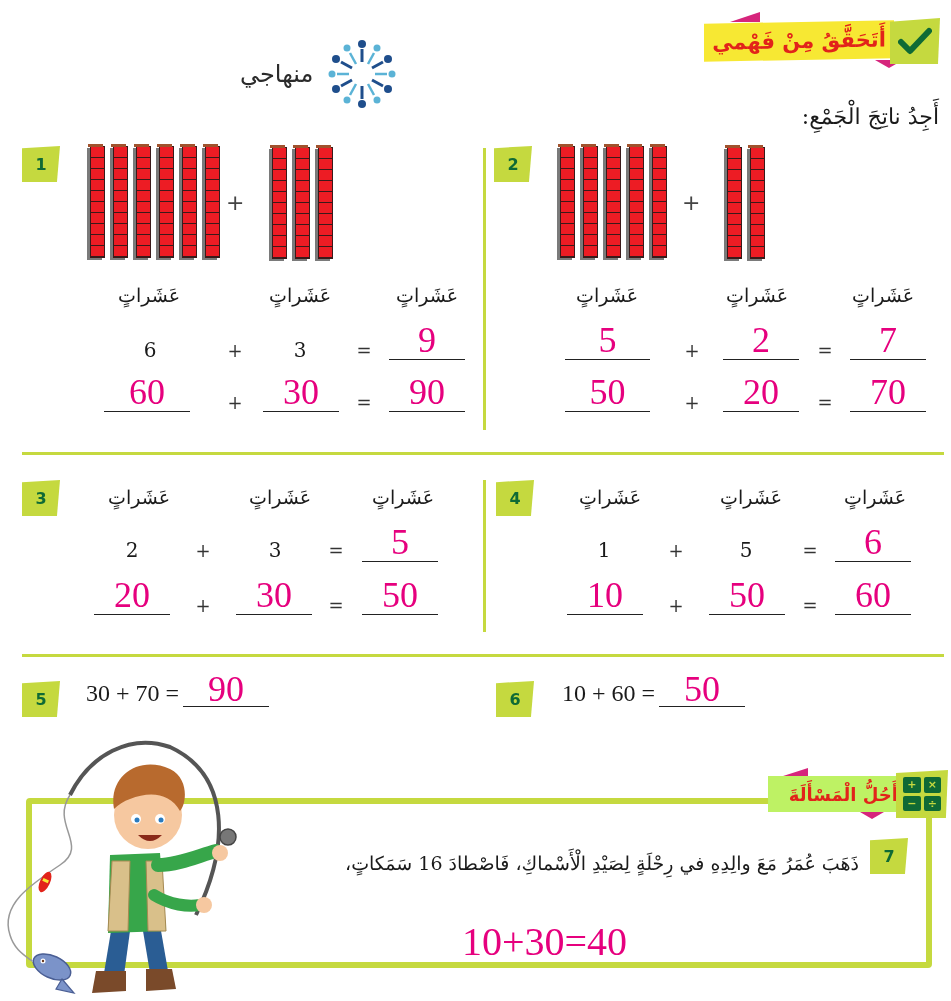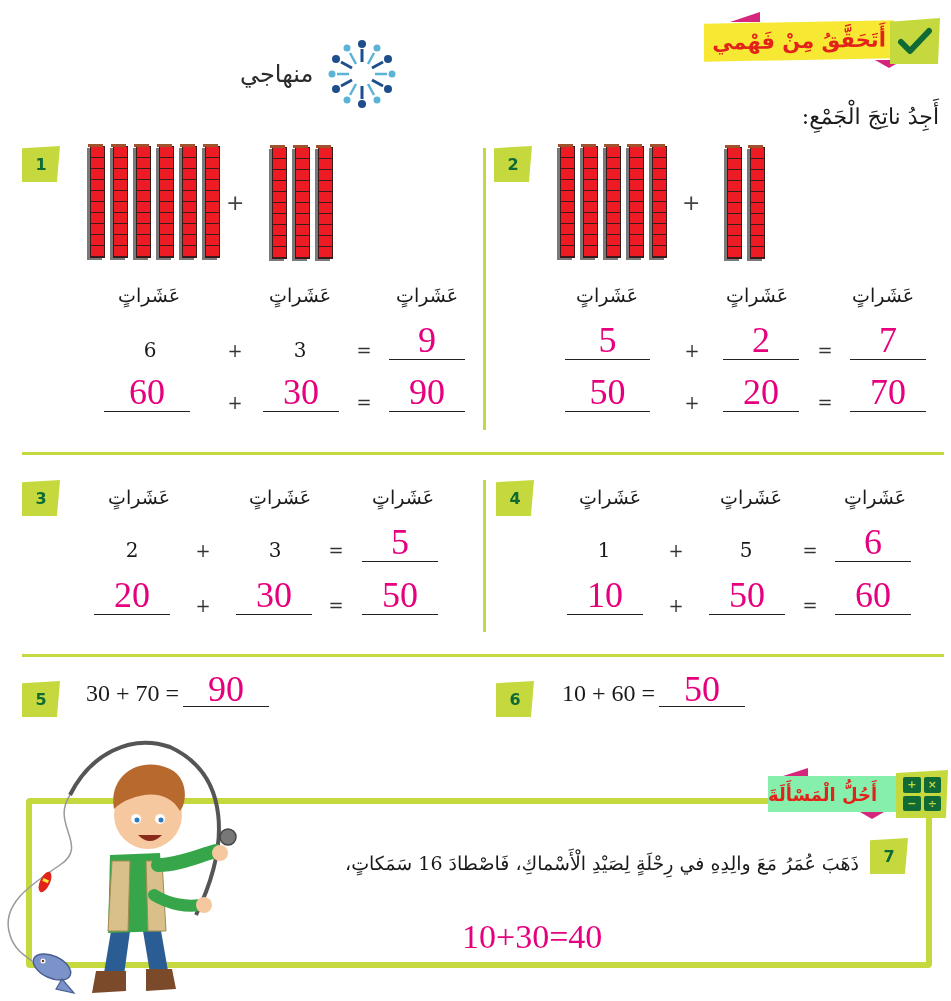--- a/index.html
+++ b/index.html
@@ -59,31 +59,31 @@
     font-size: 36px; color:#e6007e; line-height: 34px; margin-left: 4px; }
 
   
   .ps-frame { position: absolute; left: 26px; top: 798px; width: 906px; height: 170px;
     border: 6px solid #c5d93f; border-radius: 4px; }
   .ps-badge { position: absolute; left: 760px; top: 768px; width: 190px; height: 62px; }
   .ps-ribbon-top { position: absolute; left: 20px; top: 0; width: 0; height: 0;
     border-left: 28px solid transparent; border-bottom: 9px solid #d6257c; }
   .ps-ribbon-bot { position: absolute; left: 100px; top: 44px; width:0; height:0;
     border-left: 12px solid transparent; border-right: 12px solid transparent; border-top: 7px solid #d6257c; }
-  .ps-yellow { position: absolute; left: 8px; top: 8px; width: 130px; height: 36px; background:#86efac;
-    display:flex; align-items:center; justify-content:flex-start; }
+  .ps-yellow { position: absolute; left: 8px; top: 8px; width: 130px; height: 36px; background:#bef264;
+    display:flex; align-items:center; justify-content:flex-end; }
   .ps-title { font-family:"DejaVu Sans", sans-serif; font-weight:bold; font-size: 18px; color:#e2231a; direction: rtl; }
   .ps-calc { position: absolute; left: 136px; top: 2px; width: 52px; height: 48px; background:#c5d93f;
     clip-path: polygon(0 6%, 100% 0, 96% 100%, 0 100%); padding: 7px; display:grid;
     grid-template-columns: 1fr 1fr; gap: 3px; }
   .calc-key { background:#0f6a35; color:#c5d93f; font-family:"DejaVu Sans", sans-serif; font-size: 11px; font-weight:bold;
     display:flex; align-items:center; justify-content:center; border-radius:2px; }
   .ps-text { position: absolute; right: 92px; top: 842px; width: 620px; direction: rtl; text-align: right;
     font-size: 19px; line-height: 42px; color:#1a1a1a; }
-  .ps-answer { position: absolute; left: 462px; top: 918px; font-family:"Liberation Serif", serif; font-size: 34px; color:#e6007e; }
+  .ps-answer { position: absolute; left: 462px; top: 918px; font-family:"Liberation Serif", serif; font-size: 40px; color:#e6007e; }
 
   .boy { position: absolute; left: 0; top: 735px; width: 260px; height: 266px; }
 </style>
 </head>
 <body>
 
 <div class="hdr-badge">
   <div class="hdr-ribbon-top"></div>
   <div class="hdr-yellow">
     <span class="hdr-title">أَتَحَقَّقُ مِنْ فَهْمي</span>

